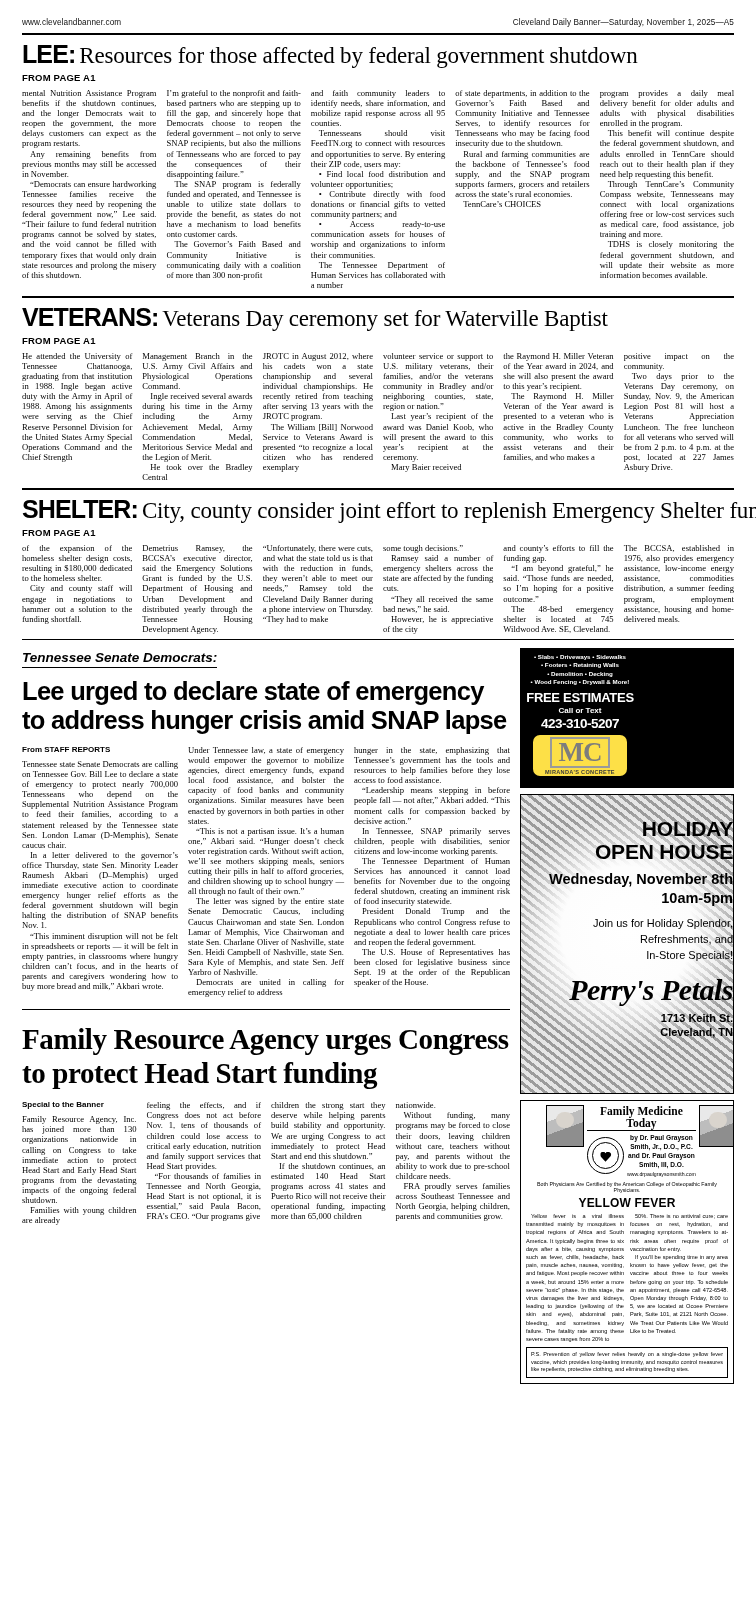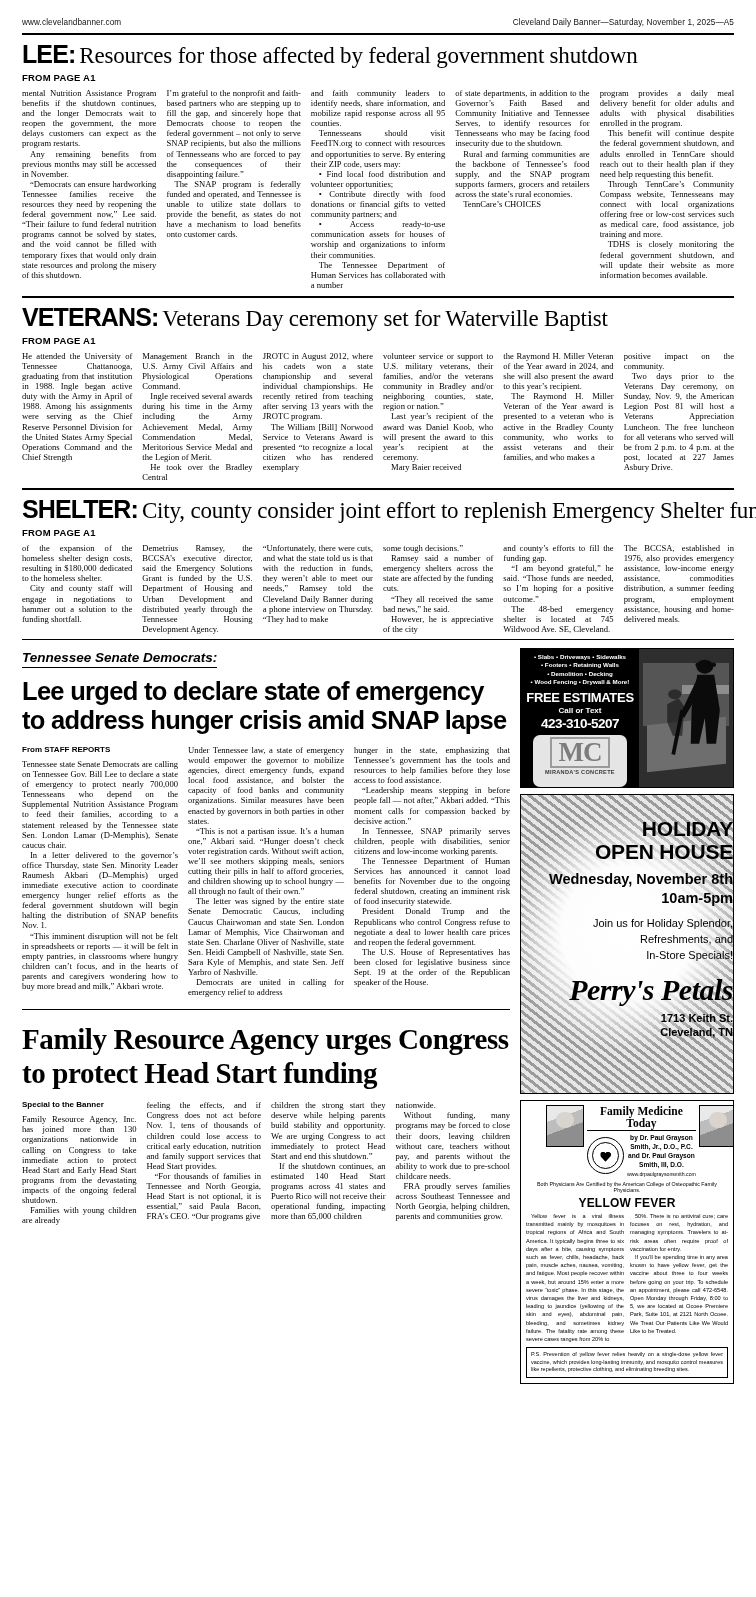--- a/index.html
+++ b/index.html
@@ -81,31 +81,31 @@
   .feature2-head {
     font-family: "Liberation Serif", serif;
     font-weight: 700; font-size: 29px; line-height: 34px;
     letter-spacing: -.4px; text-align:left; margin: 12px 0 10px 0;
   }
 
   
   .ad { border: 1.5px solid #000; background:#fff; overflow:hidden; position:relative; }
 
   
-  .ad-concrete { display:flex; height:140px; background:#000; }
+  .ad-concrete { display:flex; height:140px; background:#000;flex-direction:column; }
   .ad-concrete .txt {
     width: 118px; background:#000; color:#fff; text-align:center;
     font-family:"Liberation Sans", sans-serif; padding: 4px 2px 2px 2px;
   }
   .ad-concrete .svc { font-size:6.2px; font-weight:700; line-height:8.4px; }
   .ad-concrete .fe { font-size:13px; font-weight:800; margin-top:3px; letter-spacing:-.3px;}
   .ad-concrete .cot { font-size:8px; font-weight:700; margin-top:1px;}
   .ad-concrete .phone { font-size:13.5px; font-weight:800; letter-spacing:-.5px; margin-top:1px;}
   .ad-concrete .logobox {
-    background:#e5e5e5; border-radius:7px; margin: 4px 10px 18px 10px; padding: 2px 0 12px 0;
+    background:#fde047; border-radius:7px; margin: 4px 10px 18px 10px; padding: 2px 0 1px 0;
   }
   .ad-concrete .mc {
     font-family:"Liberation Serif", serif; font-weight:700; font-size:27px;
     color:#7d7d7d; line-height:27px; letter-spacing:-1px;
     border:2px solid #9a9a9a; display:inline-block; padding:0 7px;
   }
   .ad-concrete .mcname { font-size:5.6px; font-weight:800; color:#3a3a3a; letter-spacing:.3px; margin-top:1px;}
   .ad-concrete .tag { font-size:6.4px; font-weight:700; color:#fff; margin-top:2px;}
   .ad-concrete .pic { flex:1; position:relative; background:#2e2e2e; }
   .ad-concrete .pic .slab { position:absolute; left:8%; top:52%; width:84%; height:34%; background:#6e6e6e; transform: skewY(-6deg); }
@@ -172,20 +172,21 @@
           <div class="bodytext">
             <p class="noind">mental Nutrition Assistance Program  benefits if the shutdown continues, and the longer Democrats wait to reopen the government, the more delays customers can expect as the program restarts.</p>
             <p>Any remaining benefits from previous months may still be accessed in November.</p>
             <p>“Democrats can ensure hardworking Tennessee families receive the resources they need by reopening the federal government now,” Lee said. “Their failure to fund federal nutrition programs cannot be solved by states, and the void cannot be filled with temporary fixes that would only drain state resources and prolong the misery of this shutdown.</p>
           </div>
         </div>
       <div class="col">
           <div class="bodytext">
             <p class="noind">I’m grateful to the nonprofit and faith-based partners who are stepping up to fill the gap, and sincerely hope that Democrats choose to reopen the federal government – not only to serve SNAP recipients, but also the millions of Tennesseans who are forced to pay the consequences of their disappointing failure.”</p>
             <p>The SNAP program is federally funded and operated, and Tennessee is unable to utilize state dollars to provide the benefit, as states do not have a mechanism to load benefits onto customer cards.</p>
+            <p>The Governor’s Faith Based and Community Initiative is communicating daily with a coalition of more than 300 non-profit</p>
           </div>
         </div>
       <div class="col">
           <div class="bodytext">
             <p class="noind">and faith community leaders to identify needs, share information, and mobilize rapid response across all 95 counties.</p>
             <p>Tennesseans should visit FeedTN.org to connect with resources and opportunities to serve. By entering their ZIP code, users may:</p>
             <p class="bullet">• Find local food distribution and volunteer opportunities;</p>
             <p class="bullet">• Contribute directly with food donations or financial gifts to vetted community partners; and</p>
             <p class="bullet">• Access ready-to-use communication assets for houses of worship and organizations to inform their communities.</p>
             <p>The Tennessee Department of Human Services has collaborated with a number</p>

